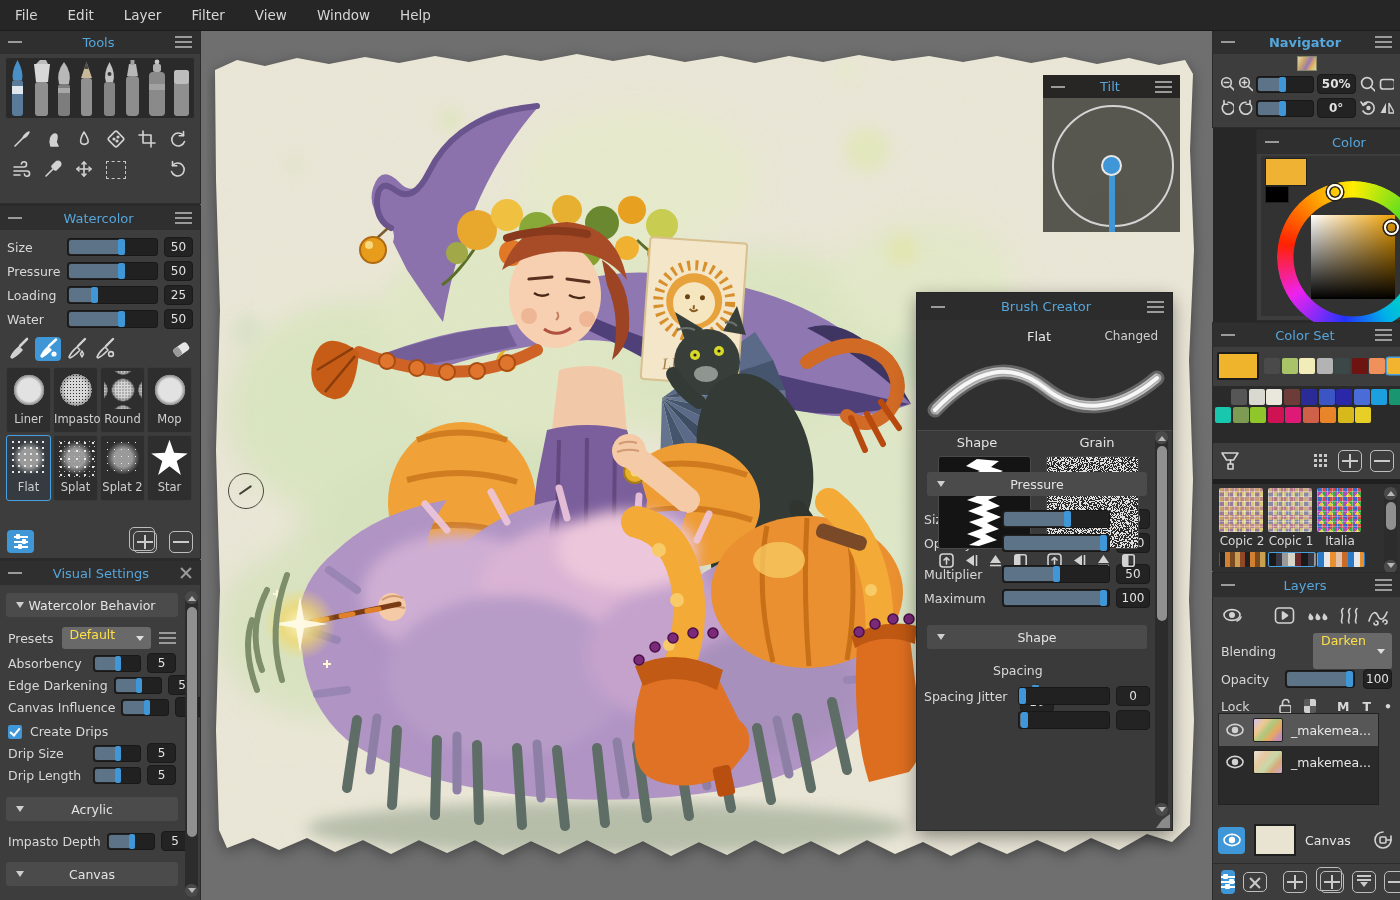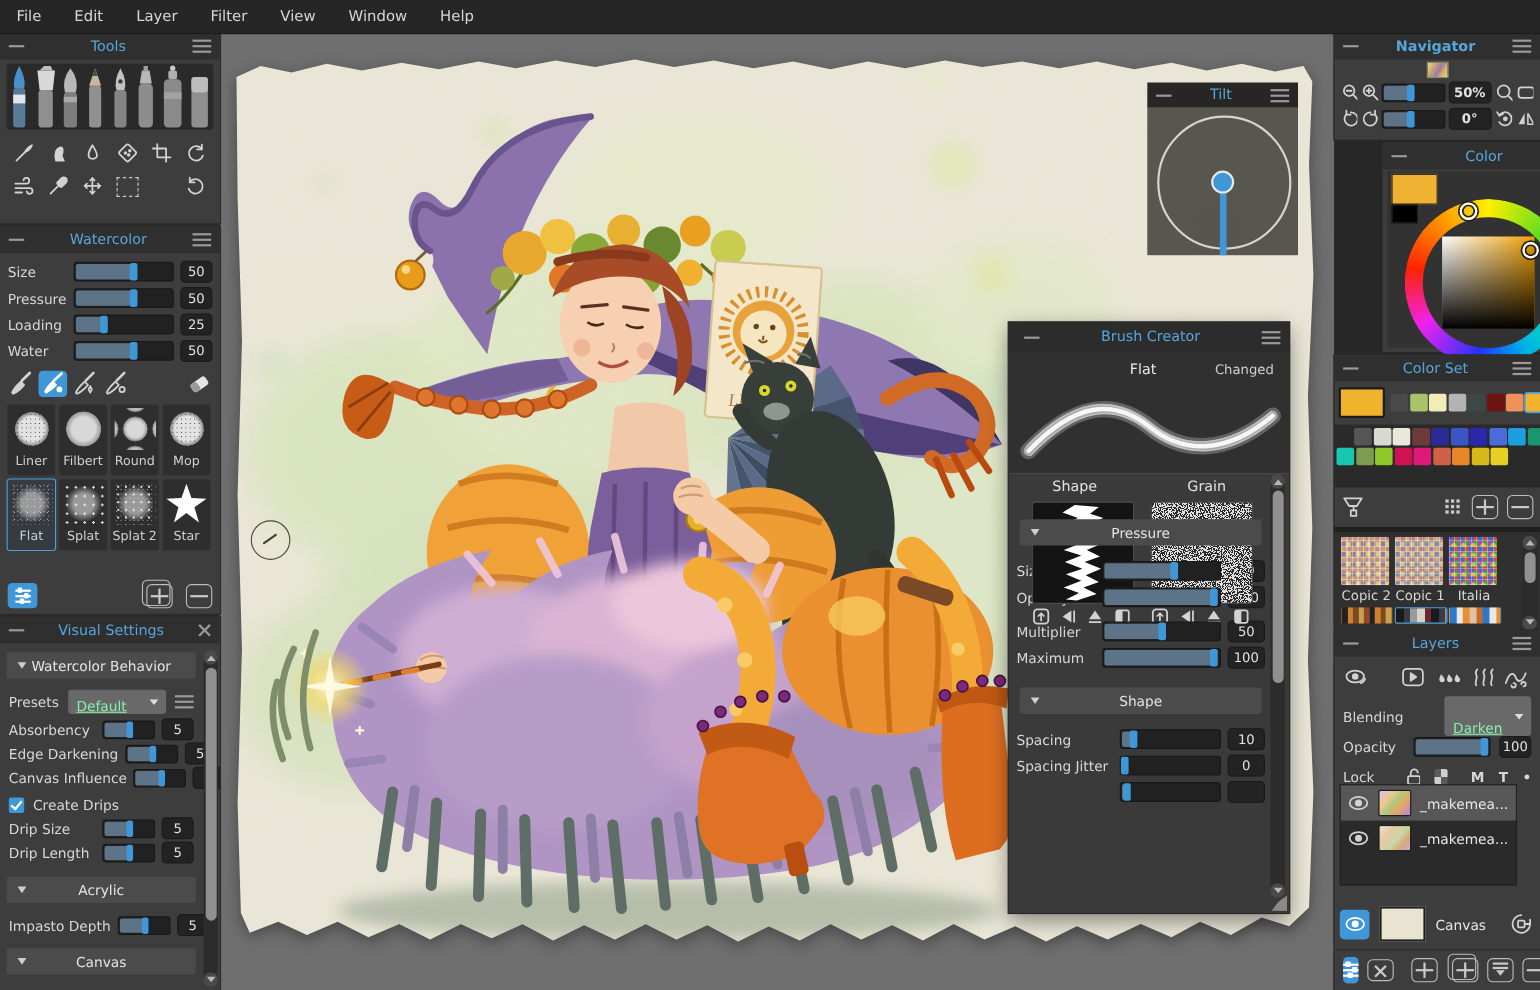--- a/index.html
+++ b/index.html
@@ -46,21 +46,21 @@
   .slid3 i::after{content:"";position:absolute;top:-1.6px;width:4.5px;height:5px;background:#fff;border-radius:1px;}
   .slid3 i:nth-child(1)::after{left:2px;} .slid3 i:nth-child(2)::after{left:8px;} .slid3 i:nth-child(3)::after{left:4px;}
   .ic{stroke:#d2d2d2;fill:none;stroke-width:1.6;stroke-linecap:round;stroke-linejoin:round;}
   
   .sb{position:absolute;width:13px;background:#2c2c2c;border-radius:6px;}
   .sbbtn{position:absolute;left:0;right:0;height:13px;background:#4a4a4a;border-radius:6px;display:flex;align-items:center;justify-content:center;}
   .aru{width:0;height:0;border:4px solid transparent;border-bottom:5px solid #b8b8b8;margin-top:-3px;}
   .ard{width:0;height:0;border:4px solid transparent;border-top:5px solid #b8b8b8;margin-bottom:-3px;}
   .sbth{position:absolute;left:1.5px;right:1.5px;background:#909090;border-radius:5px;}
   
-  .dd{background:#696969;border-radius:3px;display:flex;align-items:flex-end;padding:0 8px;color:#86efac;position:relative;text-decoration:underline;}
+  .dd{background:#696969;border-radius:3px;display:flex;align-items:flex-start;padding:0 8px;color:#fde047;position:relative;}
   .dd .ddar{position:absolute;right:7px;top:50%;margin-top:-2px;width:0;height:0;border:4px solid transparent;border-top:5px solid #dedede;}
   
   .pgrid{display:grid;grid-template-columns:repeat(4,45px);gap:2px;padding:6px 6px 0;}
   .pcell{background:#2e2e2e;border:1.5px solid #3a3a3a;border-radius:3px;height:64px;text-align:center;}
   .pcell.sel{border-color:#4aa0dc;background:#353b40;}
   .pimg{width:38px;height:38px;margin:3px auto 0;border-radius:2px;}
   .plbl{color:#cfcfcf;font-size:11.5px;margin-top:3px;}
   .tx-round{background-image:radial-gradient(#2e2e2e 16%,transparent 17%),radial-gradient(circle,#e2e2e2 0 42%,#8a8a8a 56%,transparent 58%);background-size:4px 4px,100% 100%;}
   .tx-soft{background-image:radial-gradient(#2e2e2e 20%,transparent 21%),radial-gradient(circle,#d8d8d8 0 40%,#9a9a9a 58%,transparent 60%);background-size:3px 3px,100% 100%;}
   .tx-splat{background-image:radial-gradient(#e8e8e8 18%,transparent 19%),radial-gradient(#bdbdbd 14%,transparent 15%),radial-gradient(ellipse,#9a9a9a 0 34%,transparent 62%);background-size:6px 6px,4px 4px,100% 100%;}
@@ -559,21 +559,21 @@
           </g>
         </svg>
     </div>
     <div class="pgrid">
       <div class="pcell">
           <div class="pimg tx-round"></div>
           <div class="plbl">Liner</div>
         </div>
       <div class="pcell">
           <div class="pimg tx-soft"></div>
-          <div class="plbl">Filbert</div>
+          <div class="plbl">Impasto</div>
         </div>
       <div class="pcell">
           <div class="pimg tx-soft" style="background-size:3px 3px,70% 70%;background-position:center;"></div>
           <div class="plbl">Round</div>
         </div>
       <div class="pcell">
           <div class="pimg tx-round"></div>
           <div class="plbl">Mop</div>
         </div>
       <div class="pcell sel">
@@ -1168,21 +1168,21 @@
             <div class="sfill" style="width:96%;">
               <i></i>
             </div>
           </div>
         <span class="sval" style="width:32px;">100</span>
       </div>
       <div class="hdr" style="margin:18px 10px 0;">
           <span class="tri"></span>
           <span>Shape</span>
         </div>
-      <div class="srow" style="margin-top:14px;">
+      <div class="srow" style="margin-top:14px;flex-direction:column;">
         <span class="slbl" style="width:88px;">Spacing</span>
         <div class="strk">
             <div class="sfill" style="width:14%;">
               <i></i>
             </div>
           </div>
         <span class="sval" style="width:32px;">10</span>
       </div>
       <div class="srow">
         <span class="slbl" style="width:88px;">Spacing Jitter</span>

